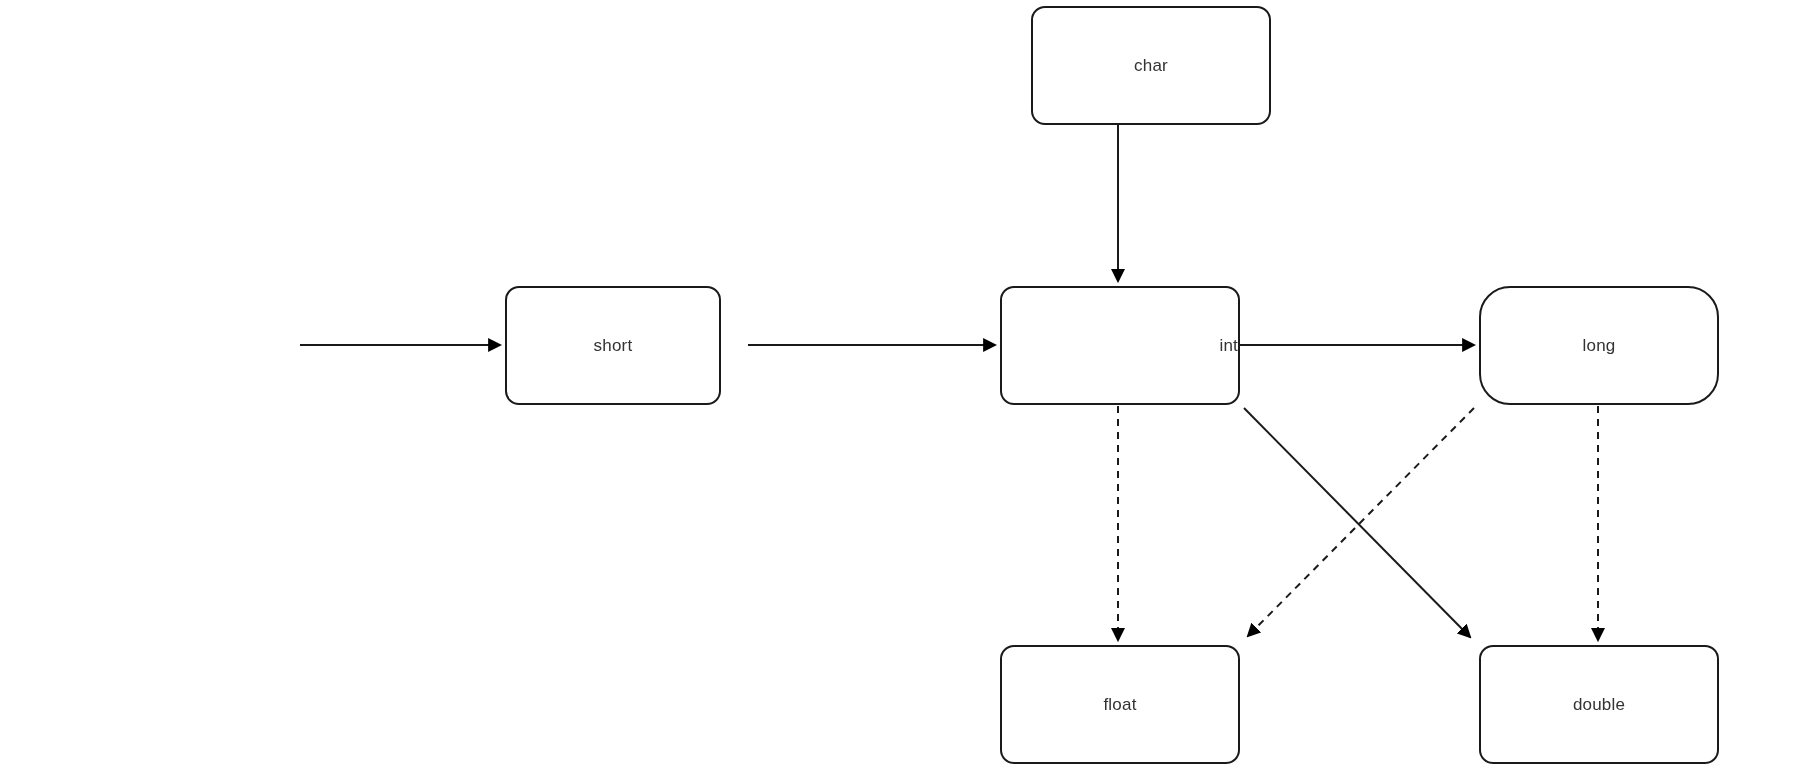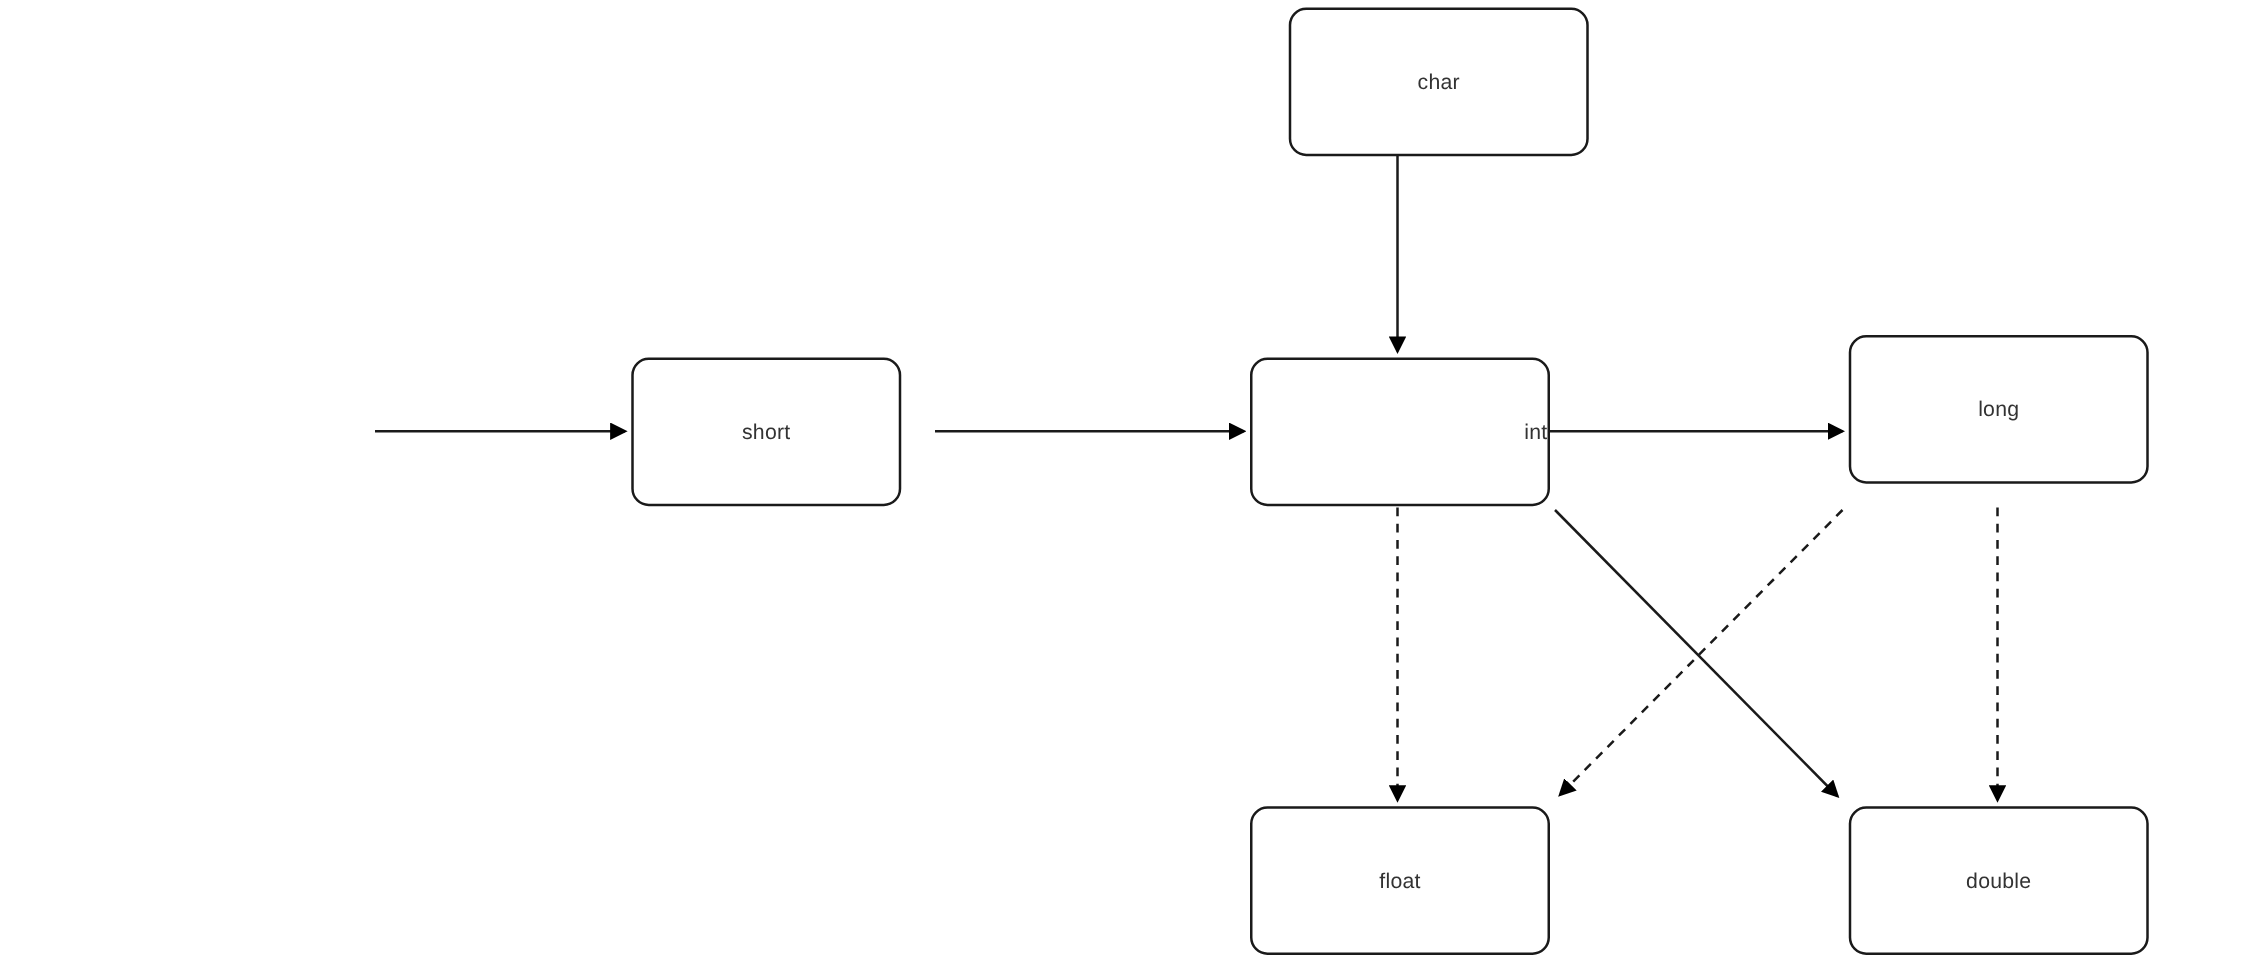--- a/index.html
+++ b/index.html
@@ -42,21 +42,21 @@
     align-items: center;
     justify-content: center;
     font-size: 17px;
     color: #333333;
     letter-spacing: 0.2px;
   }
   .n-char   { left: 999px;  top: 6px; margin-left: 32px;   }
   .n-byte   { left: 58px;   top: 286px; }
   .n-short  { left: 505px;  top: 286px; width: 216px; }
   .n-int    { left: 1000px; top: 286px; justify-content: flex-end; }
-  .n-long   { left: 1479px; top: 268px; }
+  .n-long   { left: 1479px; top: 286px; border-radius: 31px; }
   .n-float  { left: 1000px; top: 645px; }
   .n-double { left: 1479px; top: 645px; }
 </style>
 </head>
 <body>
 
 <div class="canvas">
 
   <svg class="edges" xmlns="http://www.w3.org/2000/svg">
     <defs>

